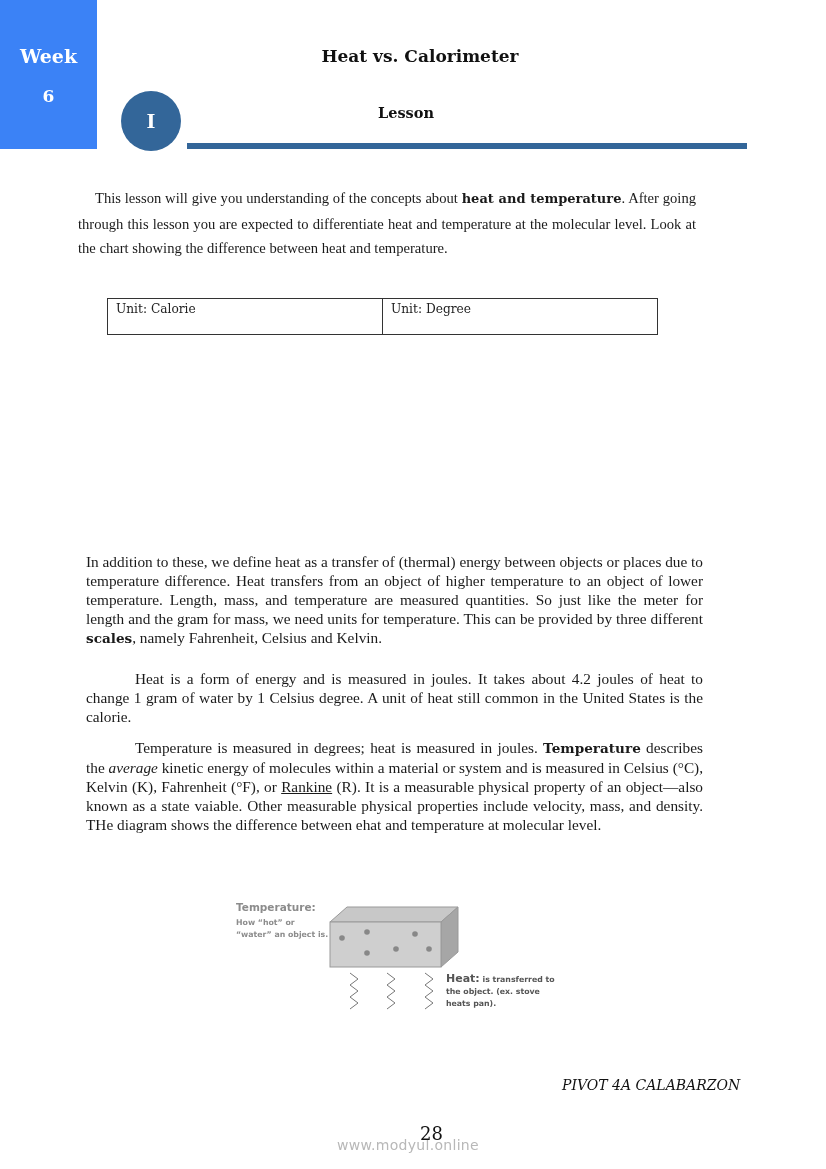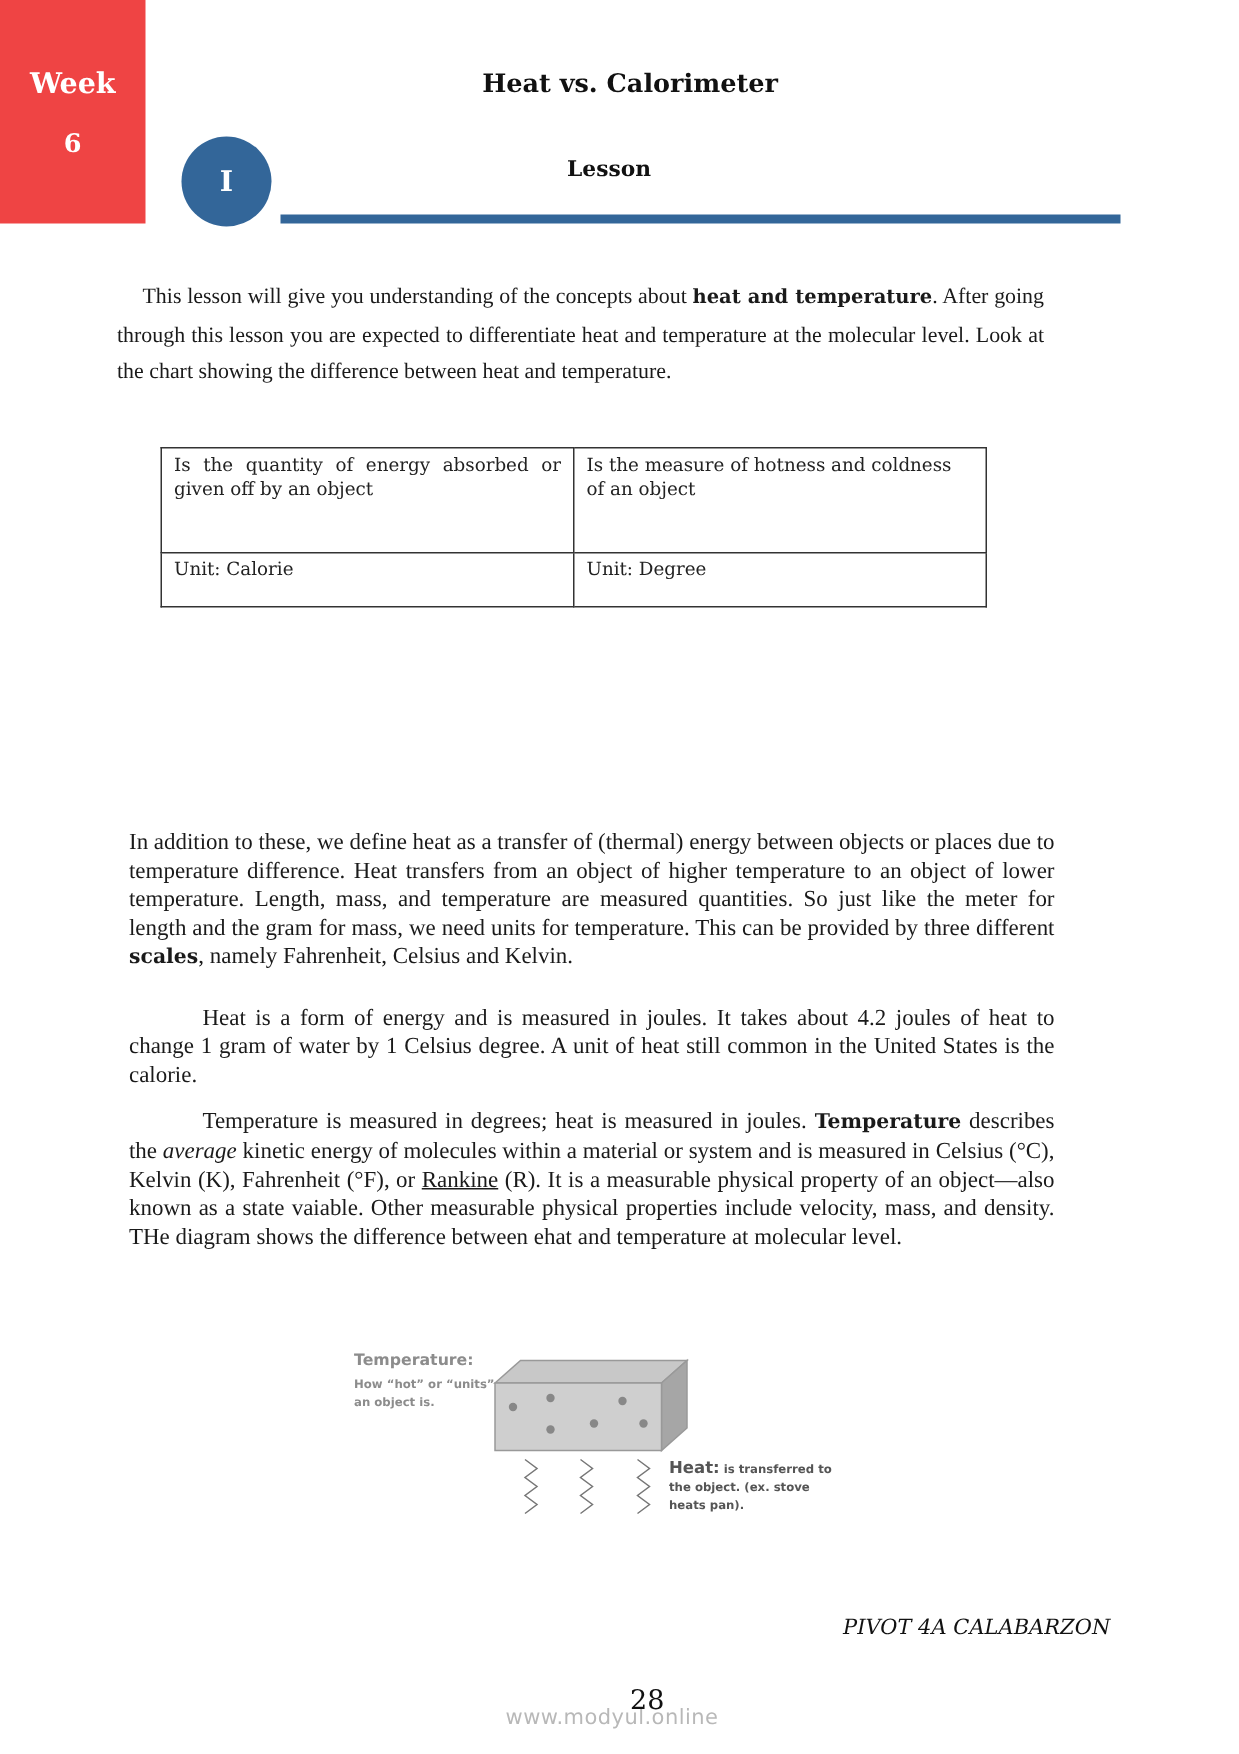--- a/index.html
+++ b/index.html
@@ -1,21 +1,21 @@
 <!DOCTYPE html>
 <html><head>
   <meta charset="utf-8">
   <style>
     html, body { margin: 0; padding: 0; }
     body {
       width: 826px; height: 1169px; background: #ffffff; position: relative; overflow: hidden;
       font-family: "DejaVu Serif", "Liberation Serif", serif; color: #1a1a1a;
     }
     .week-box {
-      position: absolute; left: 0; top: 0; width: 97px; height: 149px; background: #ef4444;
+      position: absolute; left: 0; top: 0; width: 97px; height: 149px; background: #3b82f6;
       color: #fff; text-align: center; font-family: "DejaVu Serif", serif; font-weight: bold;
     }
     .week-box .w1 { position: absolute; top: 45px; left: 0; right: 0; font-size: 19px; }
     .week-box .w2 { position: absolute; top: 86px; left: 0; right: 0; font-size: 17px; }
     .title {
       position: absolute; top: 46px; left: 240px; width: 360px; text-align: center;
       font-family: "DejaVu Serif", serif; font-weight: bold; font-size: 17px; color: #111;
     }
     .circle {
       position: absolute; left: 121px; top: 91px; width: 60px; height: 60px; border-radius: 50%;
@@ -98,24 +98,20 @@
 <div class="circle">
   <span>I</span>
 </div>
 <div class="lesson">Lesson</div>
 <div class="rule"></div>
 
 <div class="intro"><span class="indent"></span><span>This lesson  will give you understanding of the concepts about </span><b>heat and temperature</b><span>. After going through this lesson you are expected to differentiate heat and temperature at the molecular level.  Look at the chart showing the difference between heat and temperature.</span></div>
 
 <table class="cmp">
   <tbody>
-  <tr class="r1">
-    <td class="j">Is the quantity of energy absorbed or given off by an object</td>
-    <td>Is the measure of hotness and coldness of an object</td>
-  </tr>
   <tr class="r2">
     <td>Unit: Calorie</td>
     <td>Unit: Degree</td>
   </tr>
 </tbody>
   </table>
 
 <div class="body-p p1"><span>In addition to these, we define heat as a transfer of (thermal) energy between objects or places due to temperature difference.  Heat transfers from an object of higher temperature to an object of lower temperature.  Length, mass, and temperature are measured quantities. So just like the meter for length and the gram for mass, we need units for temperature.  This can be provided by three different </span><b>scales</b><span>, namely Fahrenheit, Celsius and Kelvin.</span></div>
 
 <div class="body-p p2">Heat is a form of energy and is measured in joules. It takes about 4.2 joules of heat to change 1 gram of water by 1 Celsius degree.  A unit of heat still common in the United States is the calorie.</div>
@@ -131,19 +127,19 @@
     <circle cx="137" cy="37" r="2.8" fill="#888"></circle>
     <circle cx="137" cy="58" r="2.8" fill="#888"></circle>
     <circle cx="166" cy="54" r="2.8" fill="#888"></circle>
     <circle cx="185" cy="39" r="2.8" fill="#888"></circle>
     <circle cx="199" cy="54" r="2.8" fill="#888"></circle>
     <path d="M120,78 l8,6 l-8,6 l8,6 l-8,6 l8,6 l-8,6" fill="none" stroke="#777" stroke-width="1"></path>
     <path d="M157,78 l8,6 l-8,6 l8,6 l-8,6 l8,6 l-8,6" fill="none" stroke="#777" stroke-width="1"></path>
     <path d="M195,78 l8,6 l-8,6 l8,6 l-8,6 l8,6 l-8,6" fill="none" stroke="#777" stroke-width="1"></path>
   </svg>
   <div class="tlabel">Temperature:</div>
-  <div class="tdesc">How “hot” or “units” an object is.</div>
+  <div class="tdesc">How “hot” or “water” an object is.</div>
   <div class="hlabel"><span class="hh">Heat:</span><span> is transferred to the object. (ex. stove heats pan).</span></div>
 </div>
 
 <div class="footer-right">PIVOT 4A CALABARZON</div>
 <div class="watermark">www.modyul.online</div>
 <div class="page-num">28</div>
 
 </body></html>

